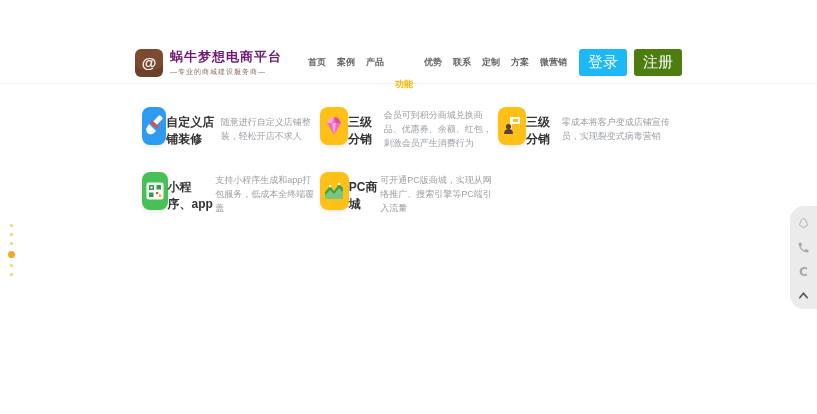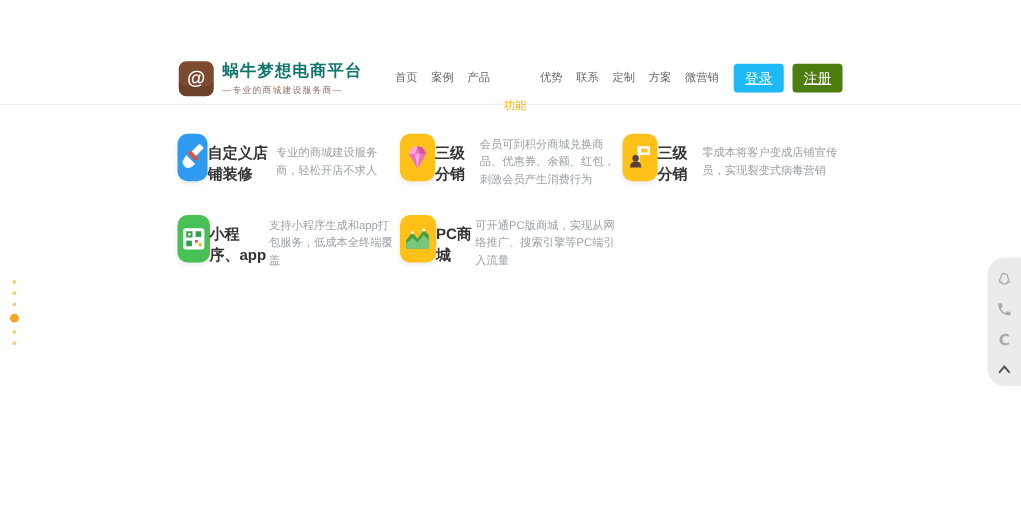--- a/index.html
+++ b/index.html
@@ -9,27 +9,27 @@
 
   
   .header { position:absolute; top:0; left:0; right:0; height:42px; background:#fff;
     border-bottom:1px solid #f1f1f1; display:flex; align-items:center; justify-content:center; }
   .header-inner { display:flex; align-items:center; }
   .logo { display:flex; align-items:center; cursor:pointer; }
   .logo-icon { width:28px; height:28px; border-radius:6px; background:#7b4a2f;
     color:#fff; font-size:15px; font-weight:bold; display:flex; align-items:center;
     justify-content:center; box-shadow:inset 0 -8px 0 rgba(0,0,0,.12); }
   .logo-text { margin-left:7px; }
-  .logo-title { font-size:13px; font-weight:bold; color:#0f766e; letter-spacing:1px; }
+  .logo-title { font-size:13px; font-weight:bold; color:#701a75; letter-spacing:1px; }
   .logo-sub { font-size:7px; color:#8d6e5c; letter-spacing:1px; margin-top:1px; }
   .nav { display:flex; align-items:center; gap:11px; margin-left:26px; }
-  .nav-item { font-size:9px; color:#666; text-decoration:none; cursor:pointer; white-space:nowrap; }
+  .nav-item { font-size:9px; color:#666; text-decoration:none; cursor:pointer; white-space:nowrap;font-weight:bold; }
   .nav-item.active { color:#f7b500;margin-top:44px; }
   .auth { display:flex; align-items:center; gap:7px; margin-left:12px; }
-  .btn { border:none; border-radius:3px; color:#fff; font-size:11px; padding:4px 9px; cursor:pointer;text-decoration:underline; }
+  .btn { border:none; border-radius:3px; color:#fff; font-size:15px; padding:4px 9px; cursor:pointer; }
 
   
   .section-title { margin-top:26px; text-align:center; font-size:15px; font-weight:bold; color:#333; letter-spacing:1px; }
   .title-underline { width:30px; height:2px; margin:3px auto 4px; border-radius:1px; }
   .section-sub { text-align:center; font-size:9px; color:#a9b0b8; }
 
   
   .grid { margin-top:22px; display:grid; grid-template-columns:repeat(3,178px); justify-content:center; row-gap:16px; }
   .card { display:flex; flex-direction:row; align-items:center; }
   .card-icon { width:38px; height:38px; border-radius:8px; display:flex; align-items:center;
@@ -92,21 +92,21 @@
 
       <div class="card">
         <div class="card-icon" style="background: rgb(46, 155, 240);">
           <svg viewBox="0 0 24 24">
             <rect x="13" y="1" width="5" height="11" rx="1" transform="rotate(45 15.5 6.5)" fill="#fff"></rect>
             <path d="M7 10 l7 7 -2.5 2.5 q-6.5 3 -7.5-4.5 z" fill="#fdfdfd"></path>
             <rect x="8" y="9" width="9" height="3" transform="rotate(45 12.5 10.5)" fill="#e74c3c"></rect>
           </svg>
         </div>
         <div class="card-title">自定义店铺装修</div>
-        <div class="card-desc">专业的商城建设服务商，轻松开店不求人</div>
+        <div class="card-desc">随意进行自定义店铺整装，轻松开店不求人</div>
       </div>
 
 
       <div class="card">
         <div class="card-icon" style="background: rgb(255, 193, 23);">
           <svg viewBox="0 0 24 24">
             <path d="M12 3 L19 9 L12 21 L5 9 Z" fill="#ee6fc0"></path>
             <path d="M8 3.8 L12 3 L10 9 L5 9 Z" fill="#f9a8dd"></path>
             <path d="M12 3 L16 3.8 L19 9 L14 9 Z" fill="#d64fa8"></path>
             <path d="M10 9 L14 9 L12 21 Z" fill="#f9a8dd"></path>

